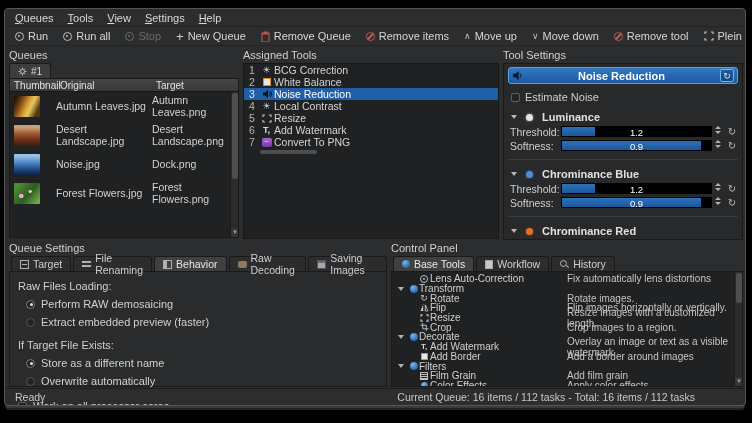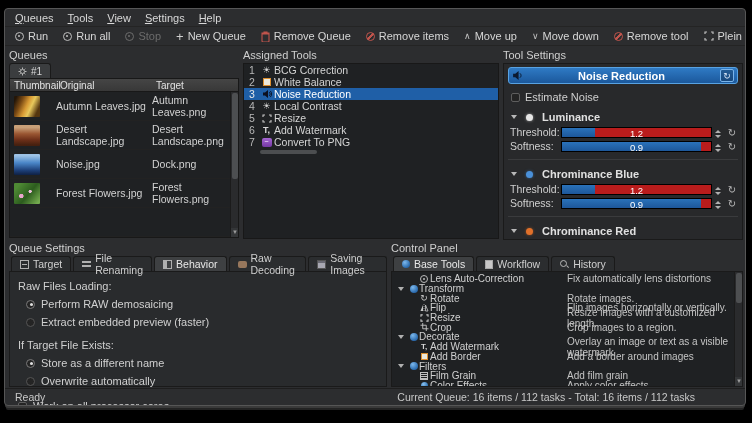--- a/index.html
+++ b/index.html
@@ -84,23 +84,23 @@
     background:rgba(0,0,0,.22); color:#dce9f8; font-size:9px; line-height:12px; text-align:center; }
   .check-row { display:flex; align-items:center; gap:5px; margin:7px 0 0 3px; color:#cfcfcf; }
   .checkbox { width:9px; height:9px; background:#242424; border:1px solid #5e5e5e; border-radius:2px; }
   .section-h { display:flex; align-items:center; gap:9px; margin:8px 0 3px 3px; font-weight:bold; color:#e0e0e0; }
   .caret { width:0; height:0; border-left:3.5px solid transparent; border-right:3.5px solid transparent;
     border-top:4.5px solid #b8b8b8; }
   .bulb { width:7px; height:7px; border-radius:50%; }
   .bulb-lum { background:#e6e6e6; box-shadow:0 0 3px #ffffff88; }
   .bulb-blue { background:#4a90d9; box-shadow:0 0 3px #4a90d988; }
   .bulb-red { background:#e0702a; box-shadow:0 0 3px #e0702a88; }
-  .slider-row { display:flex; align-items:flex-end; gap:3px; margin:2px 0 0 2px; }
+  .slider-row { display:flex; align-items:flex-start; gap:3px; margin:2px 0 0 2px; }
   .slider-label { width:48px; font-size:10.5px; color:#cfcfcf; flex:none; }
-  .slider { position:relative; flex:1; height:11px; background:#b91c1c; border:1px solid #000; overflow:hidden; }
+  .slider { position:relative; flex:1; height:11px; background:#000000; border:1px solid #000; overflow:hidden; }
   .slider .fill { position:absolute; left:0; top:0; bottom:0; background:linear-gradient(#2a72ba,#1d579a); }
   .slider .val { position:absolute; inset:0; text-align:center; font-size:9.5px; line-height:11px; color:#fff; }
   .spin { display:flex; flex-direction:column; justify-content:center; gap:2px; width:8px; flex:none; }
   .spin i { width:0; height:0; border-left:3px solid transparent; border-right:3px solid transparent; }
   .spin .up { border-bottom:3px solid #b0b0b0; } .spin .dn { border-top:3px solid #b0b0b0; }
   .reset-mini { width:12px; text-align:center; color:#b8b8b8; font-size:10px; flex:none; }
   .ts-sep { border-top:1px solid #3a3b3d; margin:7px 0 0; }
 
   
   .tabstrip { display:flex; gap:2px; height:15px; margin-top:1px; padding-left:2px; }

